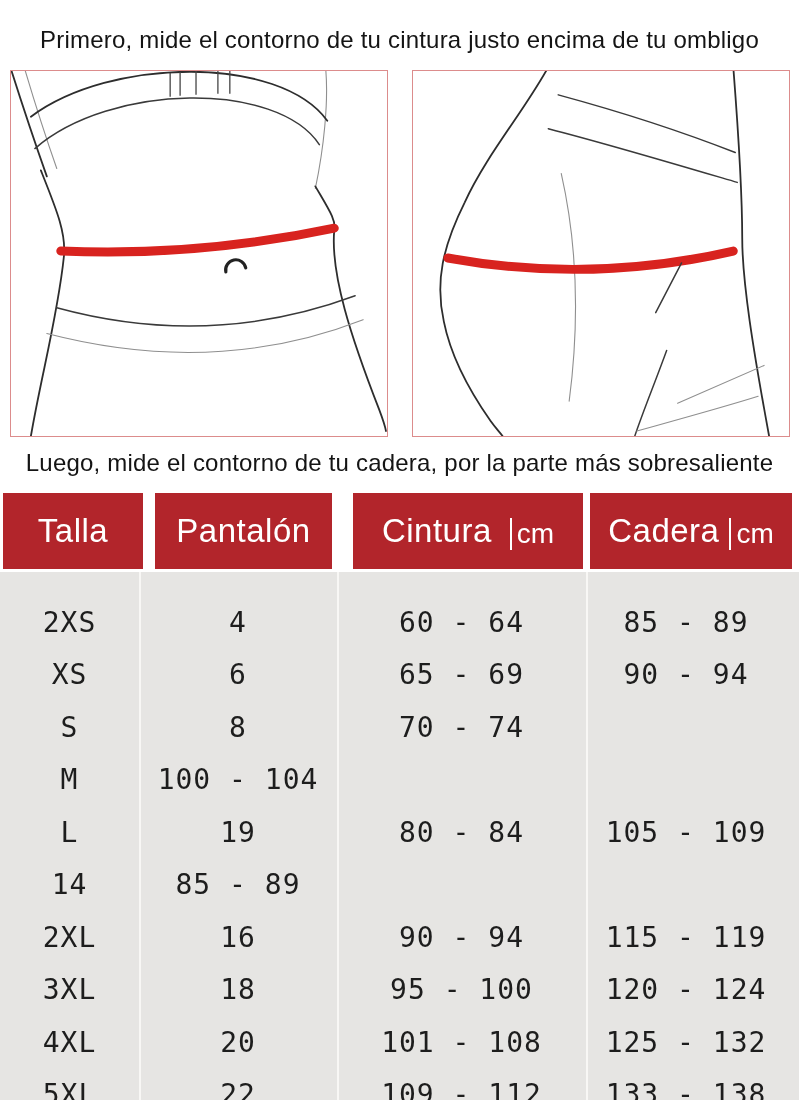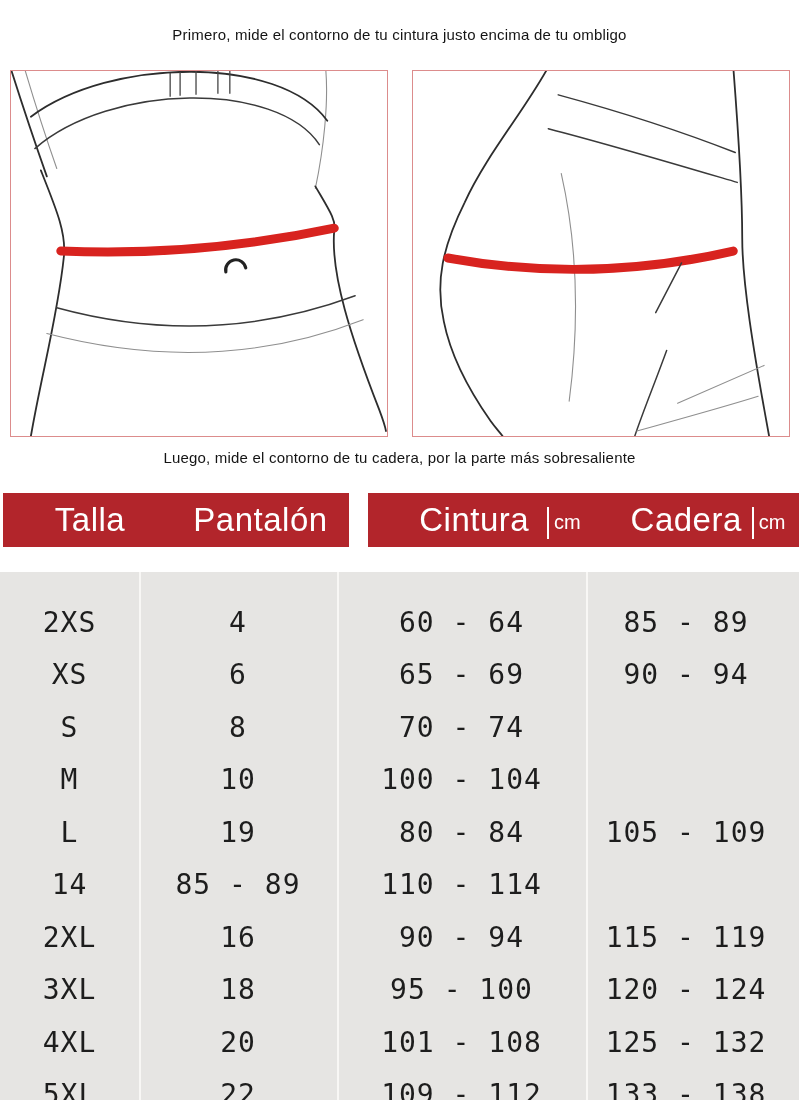--- a/index.html
+++ b/index.html
@@ -1,36 +1,36 @@
 <!DOCTYPE html>
 <html style="--header-red: #B2252B; --measure-red: #D8231F; --figure-border-red: #DC8C8C; --table-bg: #E6E5E3;"><head>
 <meta charset="utf-8">
 <style>
   html,body{margin:0;padding:0;background:#fff;}
   .page{position:relative;width:799px;height:1100px;background:#fff;overflow:hidden;
         font-family:"Liberation Sans",sans-serif;}
   .instruction{position:absolute;left:0;width:100%;text-align:center;color:#141414;
-        font-size:15px;font-weight:500;letter-spacing:.2px;}
+        font-size:24px;font-weight:500;letter-spacing:.2px;}
   .instruction.waist{top:26px;}
   .instruction.hip{top:449px;}
   .figure-box{position:absolute;top:70px;width:378px;height:367px;box-sizing:border-box;
         border:1px solid var(--figure-border-red,#DC8C8C);background:#fff;}
   .figure-box.left{left:10px;}
   .figure-box.right{left:412px;}
   .figure-box svg{display:block;width:100%;height:100%;}
-  .hdr{position:absolute;top:493px;height:54px;background:var(--header-red,#B2252B);
-        color:#fff;display:flex;align-items:center;justify-content:center;padding-left:17px;}
+  .hdr{position:absolute;top:493px;height:76px;background:var(--header-red,#B2252B);
+        color:#fff;display:flex;align-items:center;justify-content:center;}
   .hdr-1{left:3px;width:140px;}
   .hdr-2{left:155px;width:177px;}
-  .hdr-3{left:368px;width:230px;gap:8px;}
+  .hdr-3{left:353px;width:230px;gap:8px;}
   .hdr-4{left:590px;width:202px;}
   .hdr-label{font-size:33px;font-weight:400;letter-spacing:.5px;}
   .hdr-unit-group{display:flex;align-items:center;margin-left:10px;margin-top:5px;}
   .hdr-bar{width:2px;height:32px;background:#fff;margin-right:5px;}
-  .hdr-unit{font-size:20px;font-weight:400;}
+  .hdr-unit{font-size:28px;font-weight:400;}
   .table-body{position:absolute;left:0;top:572px;width:786px;height:585px;
         background:var(--table-bg,#E6E5E3);padding-left:45px;}
   .col-divider{position:absolute;top:0;bottom:0;width:2px;background:#f8f7f5;}
   .col-divider.d1{left:139px;}
   .col-divider.d2{left:337px;}
   .col-divider.d3{left:586px;}
   .rows{position:absolute;left:0;right:0;top:24px;bottom:36px;
         display:grid;grid-template-rows:repeat(10,1fr);}
   .row{display:grid;grid-template-columns:139px 198px 249px 200px;align-items:center;}
   .cell{text-align:center;font-family:"DejaVu Sans Mono",monospace;font-size:28px;
@@ -133,35 +133,33 @@
   </div>
 
   <div class="row">
     <div class="cell">S</div>
     <div class="cell">8</div>
     <div class="cell">70 - 74</div>
   </div>
 
   <div class="row">
     <div class="cell">M</div>
-    <div class="cell">10</div>
     <div class="cell">100 - 104</div>
   </div>
 
   <div class="row">
     <div class="cell">L</div>
     <div class="cell">19</div>
     <div class="cell">80 - 84</div>
     <div class="cell">105 - 109</div>
   </div>
 
   <div class="row">
     <div class="cell">14</div>
     <div class="cell">85 - 89</div>
-    <div class="cell">110 - 114</div>
   </div>
 
   <div class="row">
     <div class="cell">2XL</div>
     <div class="cell">16</div>
     <div class="cell">90 - 94</div>
     <div class="cell">115 - 119</div>
   </div>
 
   <div class="row">

